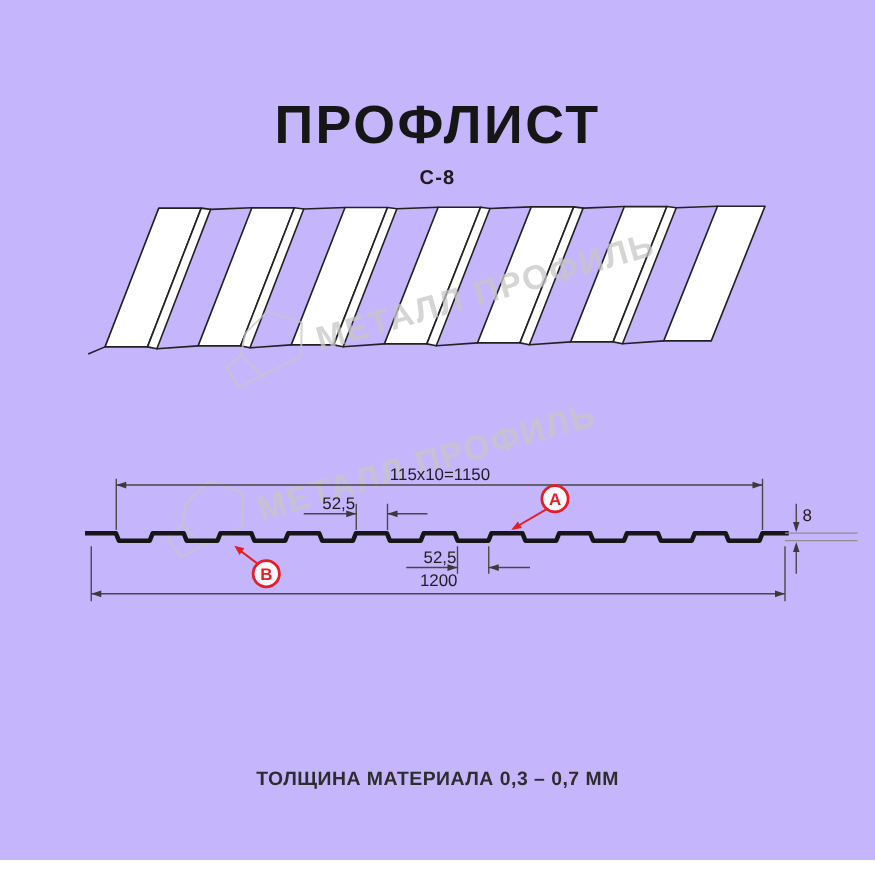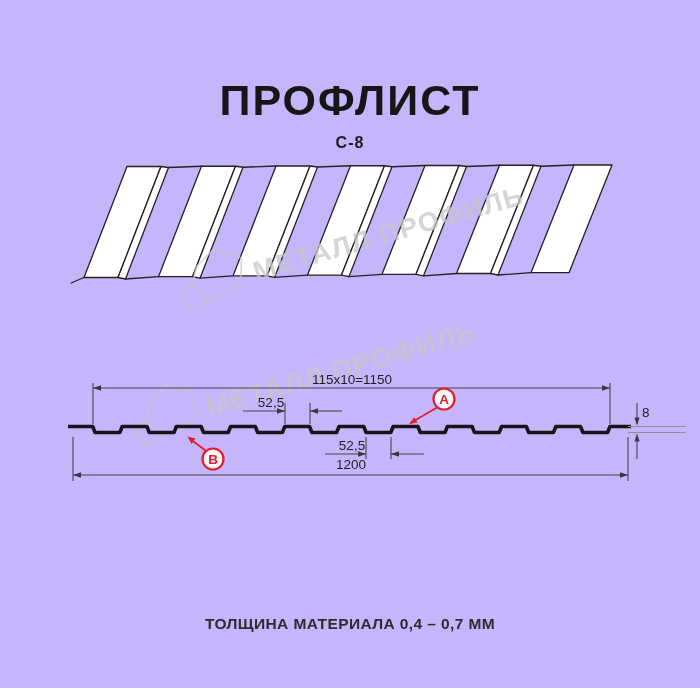--- a/index.html
+++ b/index.html
@@ -138,14 +138,14 @@
     </g>
 
     <g>
       <line class="marker-line accent-stroke" x1="205.5" y1="450.5" x2="189.5" y2="438.5"></line>
       <polygon class="accent-fill" points="187.5,436.5 195.5,438.6 191.6,443.9"></polygon>
       <circle class="marker-circle accent-stroke" cx="213" cy="459" r="10.5"></circle>
       <text class="marker-letter accent-fill" x="213" y="463.8">В</text>
     </g>
   </svg>
 
-  <div class="footer-note">ТОЛЩИНА МАТЕРИАЛА 0,4 – 0,7 ММ</div>
+  <div class="footer-note">ТОЛЩИНА МАТЕРИАЛА 0,3 – 0,7 ММ</div>
 </div>
 
 </body></html>

